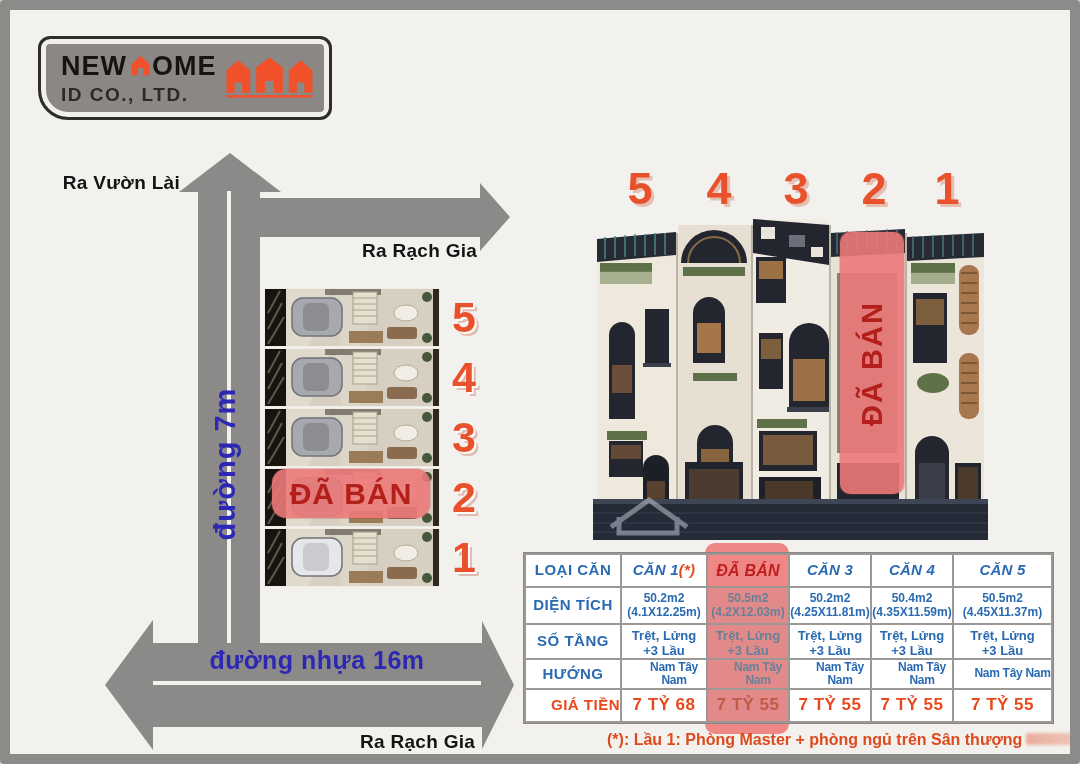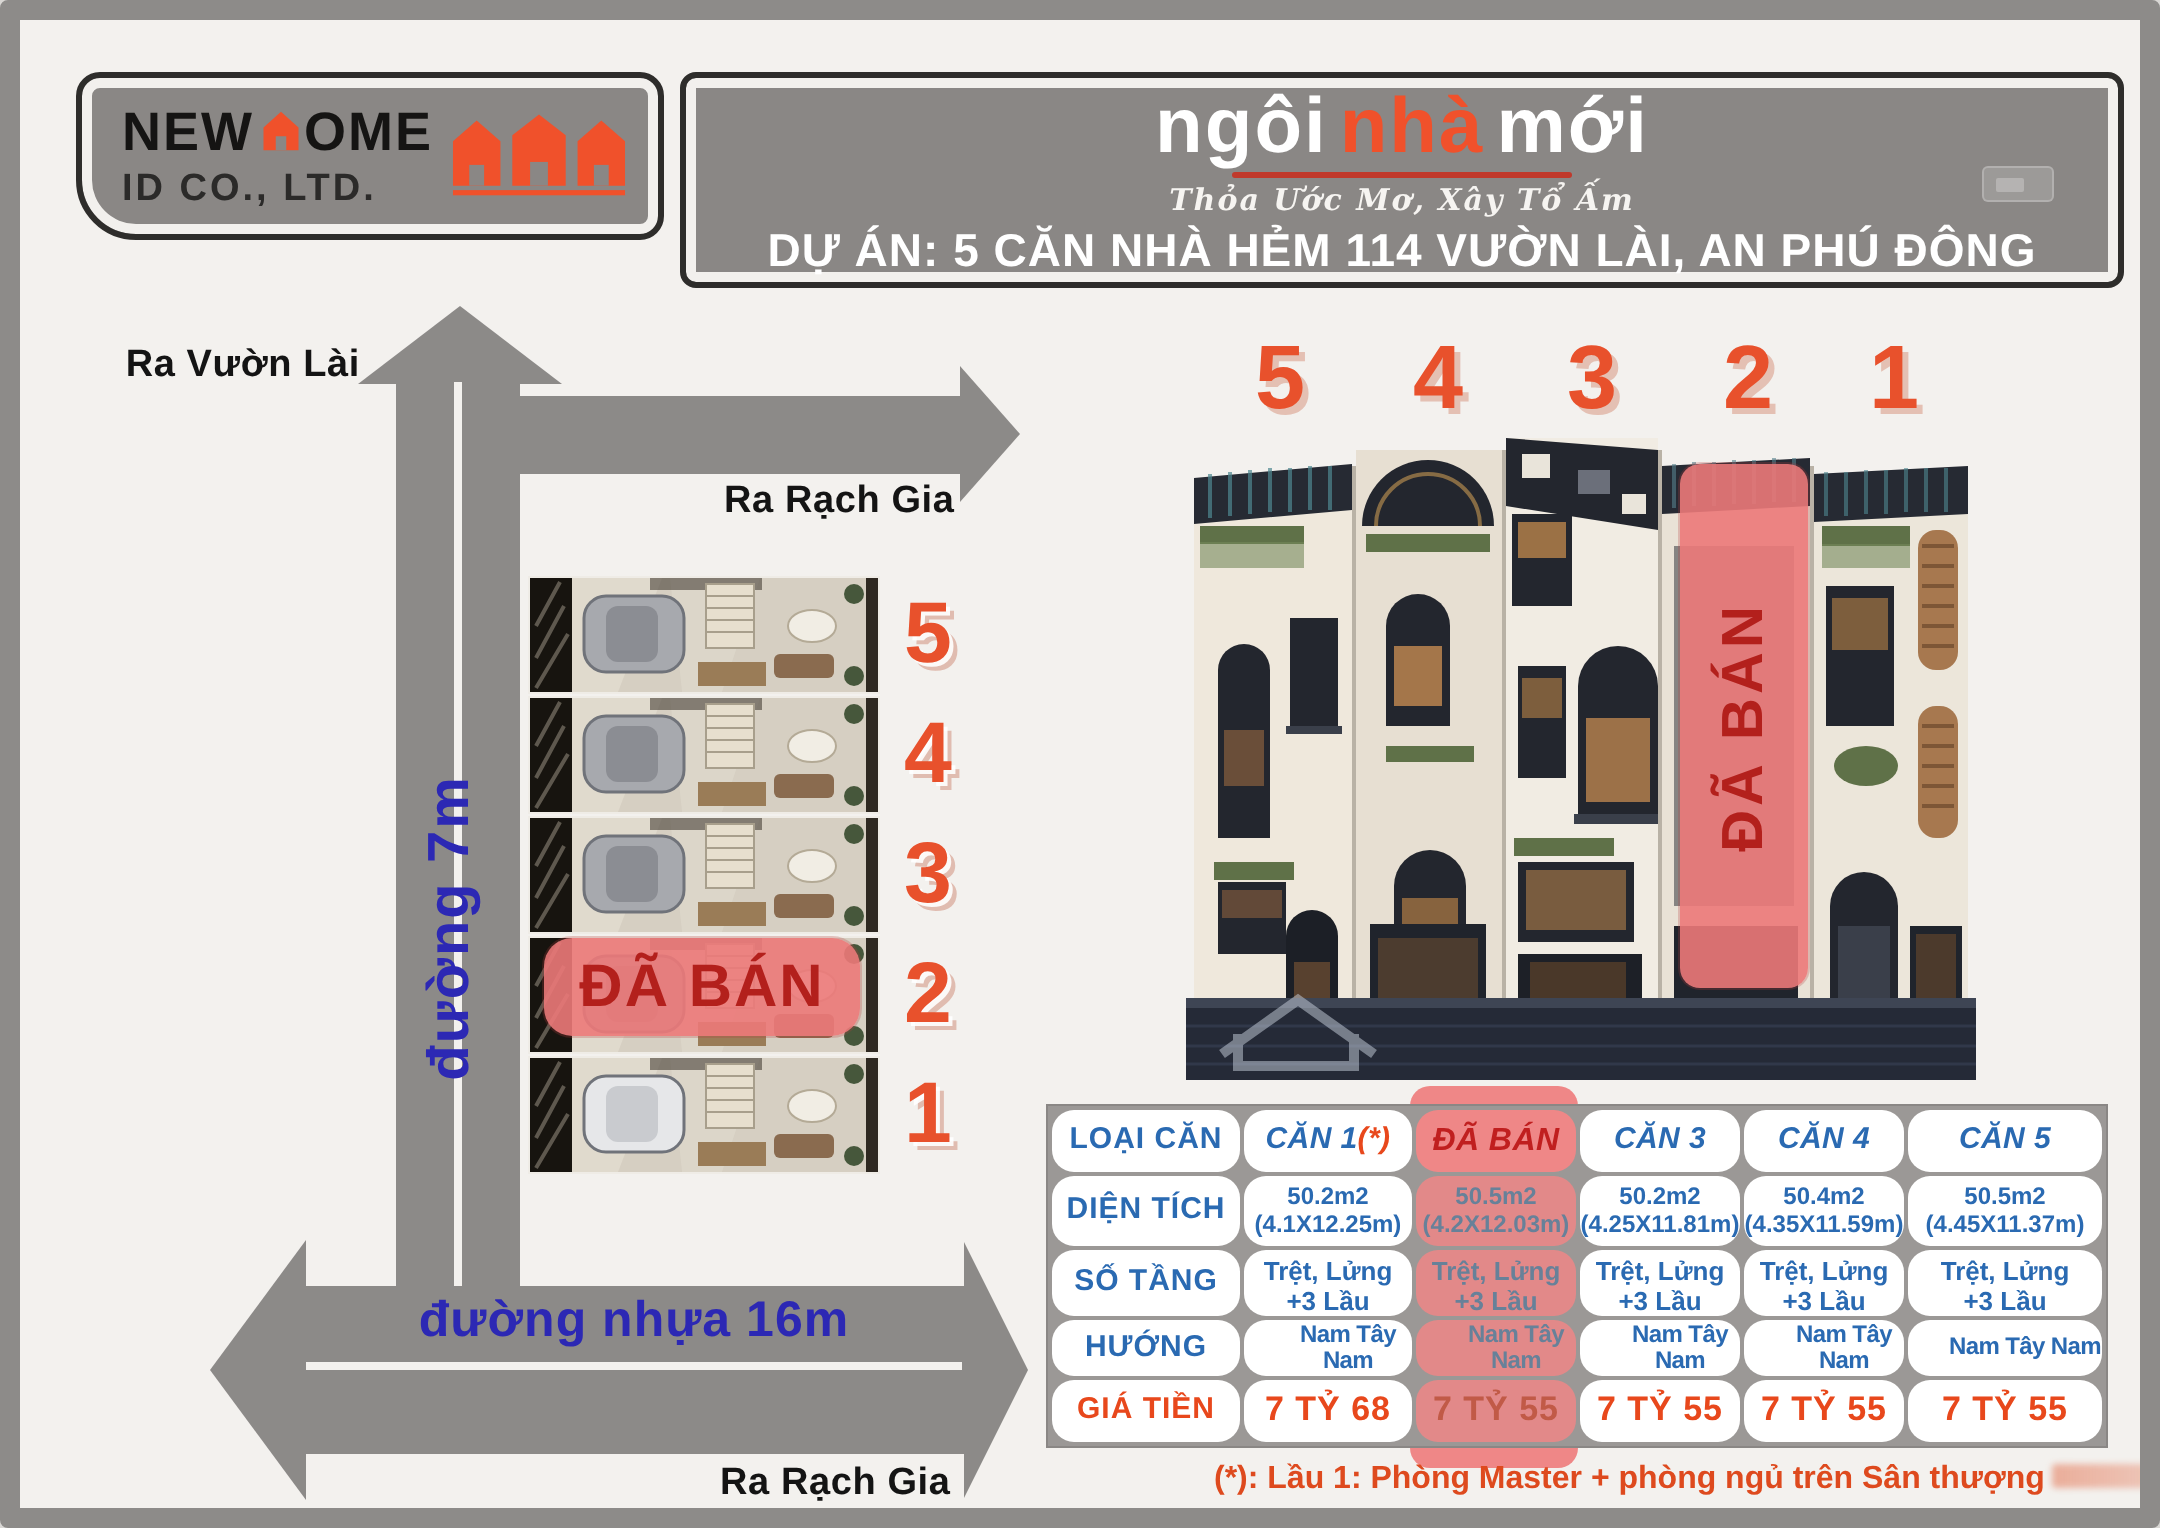--- a/index.html
+++ b/index.html
@@ -60,29 +60,29 @@
               text-shadow:3px 3px 0 rgba(200,100,70,.35); }
   .render-svg { left:583px; top:203px; width:395px; height:327px; }
   .sold-render { left:830px; top:222px; width:64px; height:262px; border-radius:10px; }
   .sold-render span { transform:rotate(-90deg); white-space:nowrap; font-size:29px; letter-spacing:2px; font-weight:bold; }
   
   #spec-grid { position:absolute; left:513px; top:542px; display:grid;
                grid-template-columns:94px 84px 80px 80px 80px 97px;
                grid-template-rows:31px 35px 33px 28px 31px;
                gap:2px; padding:2px; background:#9b9896; border:1px solid #8a8785; }
   .cell { background:#fff; display:flex; flex-direction:column; align-items:center; justify-content:center;
-          text-align:center; line-height:1.1; color:#2a6ab2; font-weight:bold; overflow:hidden;border-radius:11px; }
+          text-align:center; line-height:1.1; color:#2a6ab2; font-weight:bold; overflow:hidden; }
   .cell.rowlabel { font-size:15px; letter-spacing:.5px; }
   .cell.colhead  { font-size:15px; letter-spacing:.2px;font-style:italic; }
   .cell .star { color:#e8481c; }
   .cell.dientich { font-size:12px; }
   .cell.sotang   { font-size:13px;justify-content:flex-end; }
   .cell.huong    { font-size:12px; letter-spacing:-.3px;padding-left:20px; }
   .cell.gia      { font-size:17px; color:#e8481c; letter-spacing:.5px; }
-  .cell.gialabel { color:#e8481c; font-size:15px; letter-spacing:.5px; }
+  .cell.gialabel { color:#e8481c; font-size:15px; letter-spacing:.5px;align-items:flex-end; }
   .cell.soldcol  { background:#ef8787; }
   .cell.soldcol.colhead { color:#c01f1f; font-size:16px; }
   .cell.soldcol:not(.colhead) { color:#5f7d9a; opacity:.85; }
   .cell.soldcol.gia { color:#c8503a; }
   .sold-cap { position:absolute; left:695px; width:84px; height:12px; background:#ef8787; }
   .cap-top { top:533px; border-radius:10px 10px 0 0; }
   .cap-bot { top:712px; border-radius:0 0 10px 10px; }
   .footnote { position:absolute; left:597px; top:721px; font-size:16px; font-weight:bold; color:#de4a1e; white-space:nowrap; }
   .footnote-smudge { display:inline-block; width:90px; height:12px; margin-left:4px;
                      background:linear-gradient(90deg, rgba(222,74,30,.4), rgba(222,74,30,.15));
@@ -109,29 +109,20 @@
       <path d="M2 18 L18 4 L34 18 V48 H2 Z" fill="#f0512b"></path>
       <rect x="13" y="34" width="10" height="14" fill="#8a8785"></rect>
       <path d="M42 14 L60 0 L78 14 V48 H42 Z" fill="#f0512b"></path>
       <rect x="54" y="32" width="12" height="16" fill="#8a8785"></rect>
       <path d="M86 18 L102 4 L118 18 V48 H86 Z" fill="#f0512b"></path>
       <rect x="97" y="34" width="10" height="14" fill="#8a8785"></rect>
       <rect x="2" y="51" width="116" height="3.5" fill="#f0512b"></rect>
     </svg>
   </div>
 
-  <div class="abs gray-box header-box">
-    <div class="hdr-title">
-      <span>ngôi</span><span class="mid">nhà</span><span>mới</span>
-    </div>
-    <div class="hdr-underline"></div>
-    <div class="hdr-tagline">Thỏa Ước Mơ, Xây Tổ Ấm</div>
-    <div class="hdr-project">DỰ ÁN:  5 CĂN NHÀ HẺM 114 VƯỜN LÀI, AN PHÚ ĐÔNG</div>
-    <div class="abs wm-icon"></div>
-  </div>
 
   <div class="abs" style="inset:0;">
     <div class="tri tri-up"></div>
     <div class="map-label" style="left:38px; top:162px; width:132px; text-align:right;">Ra Vườn Lài</div>
 
     <div class="road" style="left:188px; top:180px; width:62px; height:453px;"></div>
     <div class="white-line" style="left:217px; top:181px; width:4px; height:452px;"></div>
 
     <div class="road" style="left:248px; top:188px; width:222px; height:39px;"></div>
     <div class="tri tri-right"></div>

